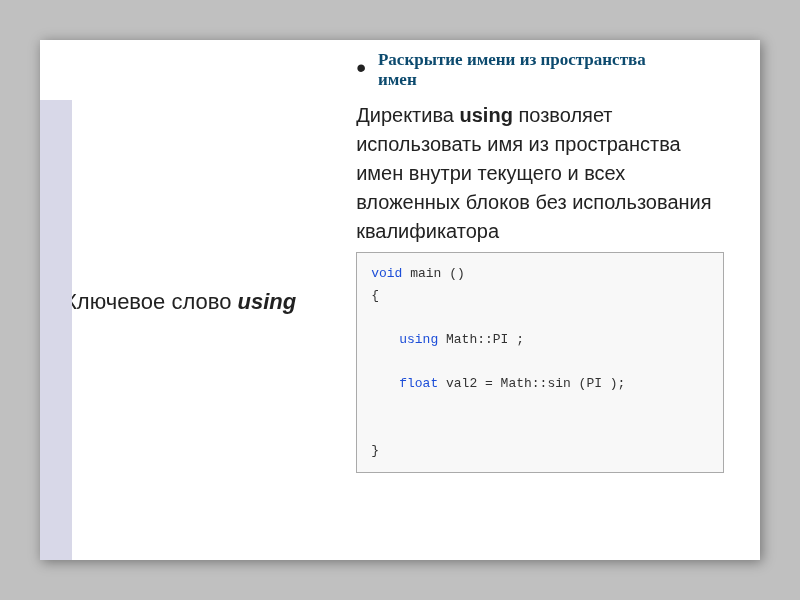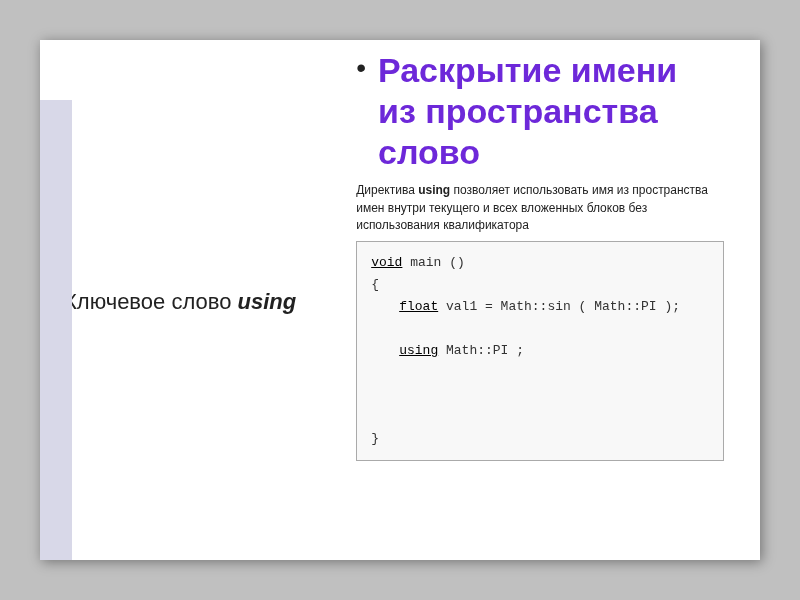--- a/index.html
+++ b/index.html
@@ -64,33 +64,34 @@
 
     .bullet-dot {
       font-size: 28px;
       line-height: 1;
       margin-right: 12px;
       margin-top: 4px;
       color: #222;
     }
 
     .bullet-text {
-      font-size: 34px;
+      font-size: 17px;
       font-weight: bold;
-      color: #6d28d9;
+      color: #0c4a6e;
       line-height: 1.2;
+      font-family: Liberation Serif, serif;
     }
 
     .description-block {
       margin-left: 0;
       margin-top: 6px;
     }
 
     .desc-para {
-      font-size: 12px;
+      font-size: 20px;
       color: #222;
       line-height: 1.45;
       margin-bottom: 6px;
     }
 
     .desc-para .bold {
       font-weight: bold;
     }
 
     .desc-para .mono-bold {
@@ -102,21 +103,21 @@
       border: 1px solid #aaa;
       background: #f8f8f8;
       margin-top: 6px;
       padding: 10px 14px;
       font-family: 'Courier New', monospace;
       font-size: 13px;
       line-height: 1.7;
       color: #333;
     }
 
-    .kw { color: #000000; text-decoration: underline; }
+    .kw { color: #1d4ed8; }
     .kw2 { color: #009900; }
     .code-line { display: block; }
     .indent1 { margin-left: 28px; }
 
     .left-sidebar {
       position: absolute;
       left: 0;
       top: 60px;
       bottom: 0;
       width: 32px;
@@ -137,36 +138,36 @@
   </div>
 
   <div class="accent-bar"></div>
 
   <div class="slide-body">
 
     <div class="bullet-section">
       <span class="bullet-dot">•</span>
       <div>
         <div class="bullet-text">Раскрытие имени из пространства</div>
-        <div class="bullet-text">слово</div>
+        <div class="bullet-text">имен</div>
       </div>
     </div>
 
     <div class="description-block">
       <p class="desc-para">
         Директива <span class="bold">using</span> позволяет использовать имя из пространства имен внутри текущего и всех вложенных блоков без использования квалификатора
       </p>
 
       <div class="code-block">
         <span class="code-line"><span class="kw">void</span> main ()</span>
         <span class="code-line">{</span>
-        <span class="code-line indent1"><span class="kw">float</span> val1 = Math::sin ( Math::PI );</span>
         <span class="code-line">&nbsp;</span>
         <span class="code-line indent1"><span class="kw">using</span> Math::PI ;</span>
         <span class="code-line">&nbsp;</span>
+        <span class="code-line indent1"><span class="kw">float</span> val2 = Math::sin (PI );</span>
         <span class="code-line">&nbsp;</span>
         <span class="code-line">&nbsp;</span>
         <span class="code-line">}</span>
       </div>
     </div>
 
   </div>
 </div>
 
 </body></html>

